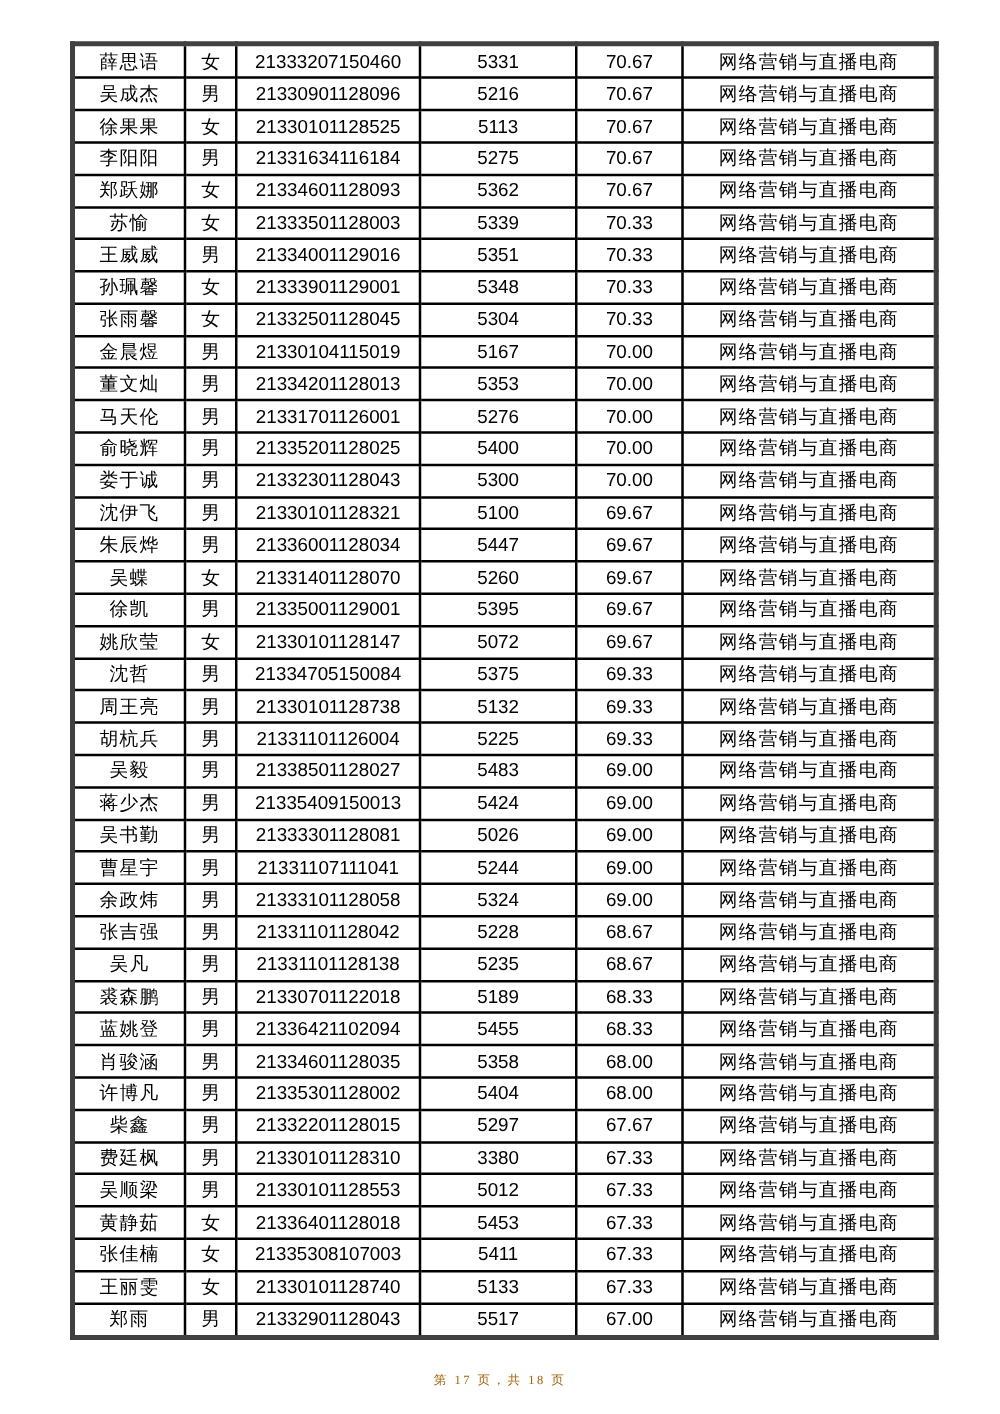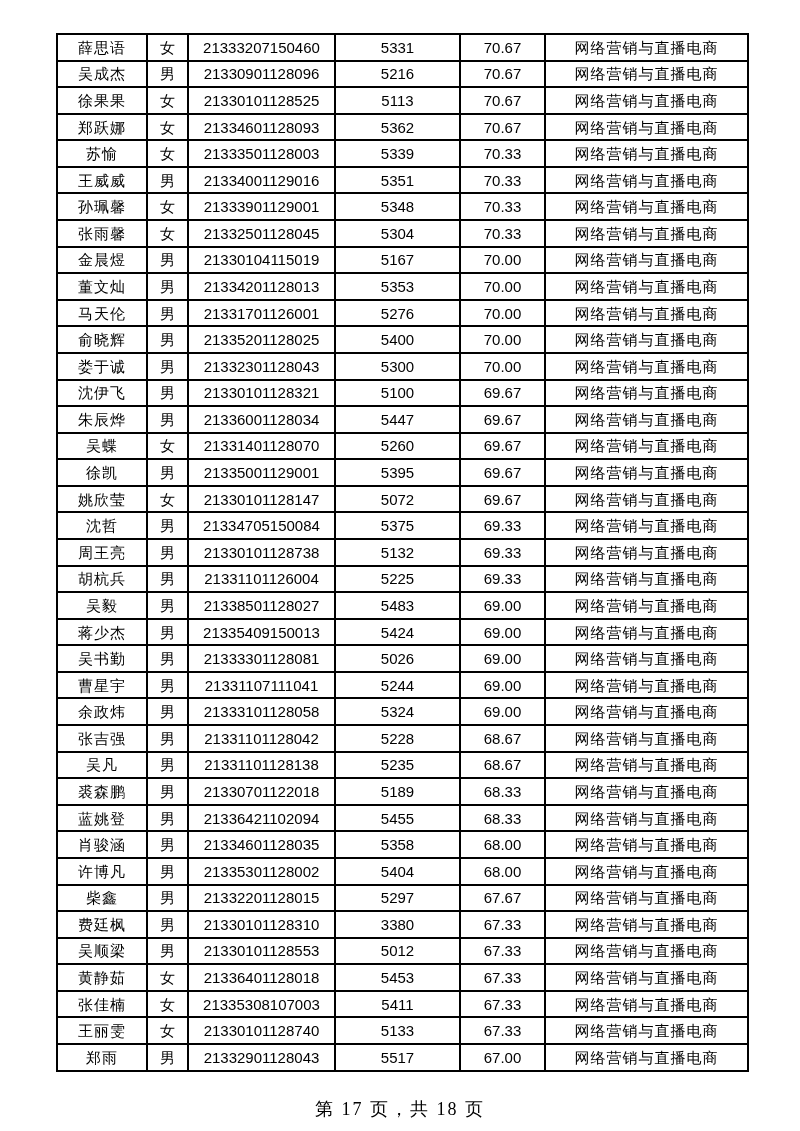--- a/index.html
+++ b/index.html
@@ -14,44 +14,44 @@
     width: 800px; height: 1131px;
     background: #ffffff;
     overflow: hidden;
   }
   table.score-table {
     position: absolute;
     left: 56px; top: 33px;
     width: 692px; height: 1039px;
     border-collapse: collapse;
     table-layout: fixed;
-    border: 2px solid #404040;
+    border: 4px solid #404040;
   }
   table.score-table td {
     border: 2px solid #000000;
     text-align: center;
     vertical-align: middle;
     font-size: 15px;
     line-height: 1;
     white-space: nowrap;
     overflow: hidden;
     padding: 0;
   }
   td.col-name, td.col-major { letter-spacing: 1px; font-size: 14.5px; }
   td.col-gender { font-size: 14.5px; }
   td.col-id, td.col-code, td.col-score { font-size: 15px; }
   .footer {
     position: absolute;
     left: 0; top: 1097px;
     width: 100%;
     text-align: center;
     font-family: "Liberation Serif", "DejaVu Serif", serif;
-    font-size: 18px;
+    font-size: 10px;
     letter-spacing: 2px;
-    color: #000000;
+    color: #a16207;
   }
 </style>
 </head>
 <body>
 
 <div class="page">
 
   <table class="score-table">
     <colgroup>
       <col style="width:90px">
@@ -80,20 +80,28 @@
         </tr>
         <tr>
           <td class="col-name">徐果果</td>
           <td class="col-gender">女</td>
           <td class="col-id">21330101128525</td>
           <td class="col-code">5113</td>
           <td class="col-score">70.67</td>
           <td class="col-major">网络营销与直播电商</td>
         </tr>
         <tr>
+          <td class="col-name">李阳阳</td>
+          <td class="col-gender">男</td>
+          <td class="col-id">21331634116184</td>
+          <td class="col-code">5275</td>
+          <td class="col-score">70.67</td>
+          <td class="col-major">网络营销与直播电商</td>
+        </tr>
+        <tr>
           <td class="col-name">郑跃娜</td>
           <td class="col-gender">女</td>
           <td class="col-id">21334601128093</td>
           <td class="col-code">5362</td>
           <td class="col-score">70.67</td>
           <td class="col-major">网络营销与直播电商</td>
         </tr>
         <tr>
           <td class="col-name">苏愉</td>
           <td class="col-gender">女</td>

